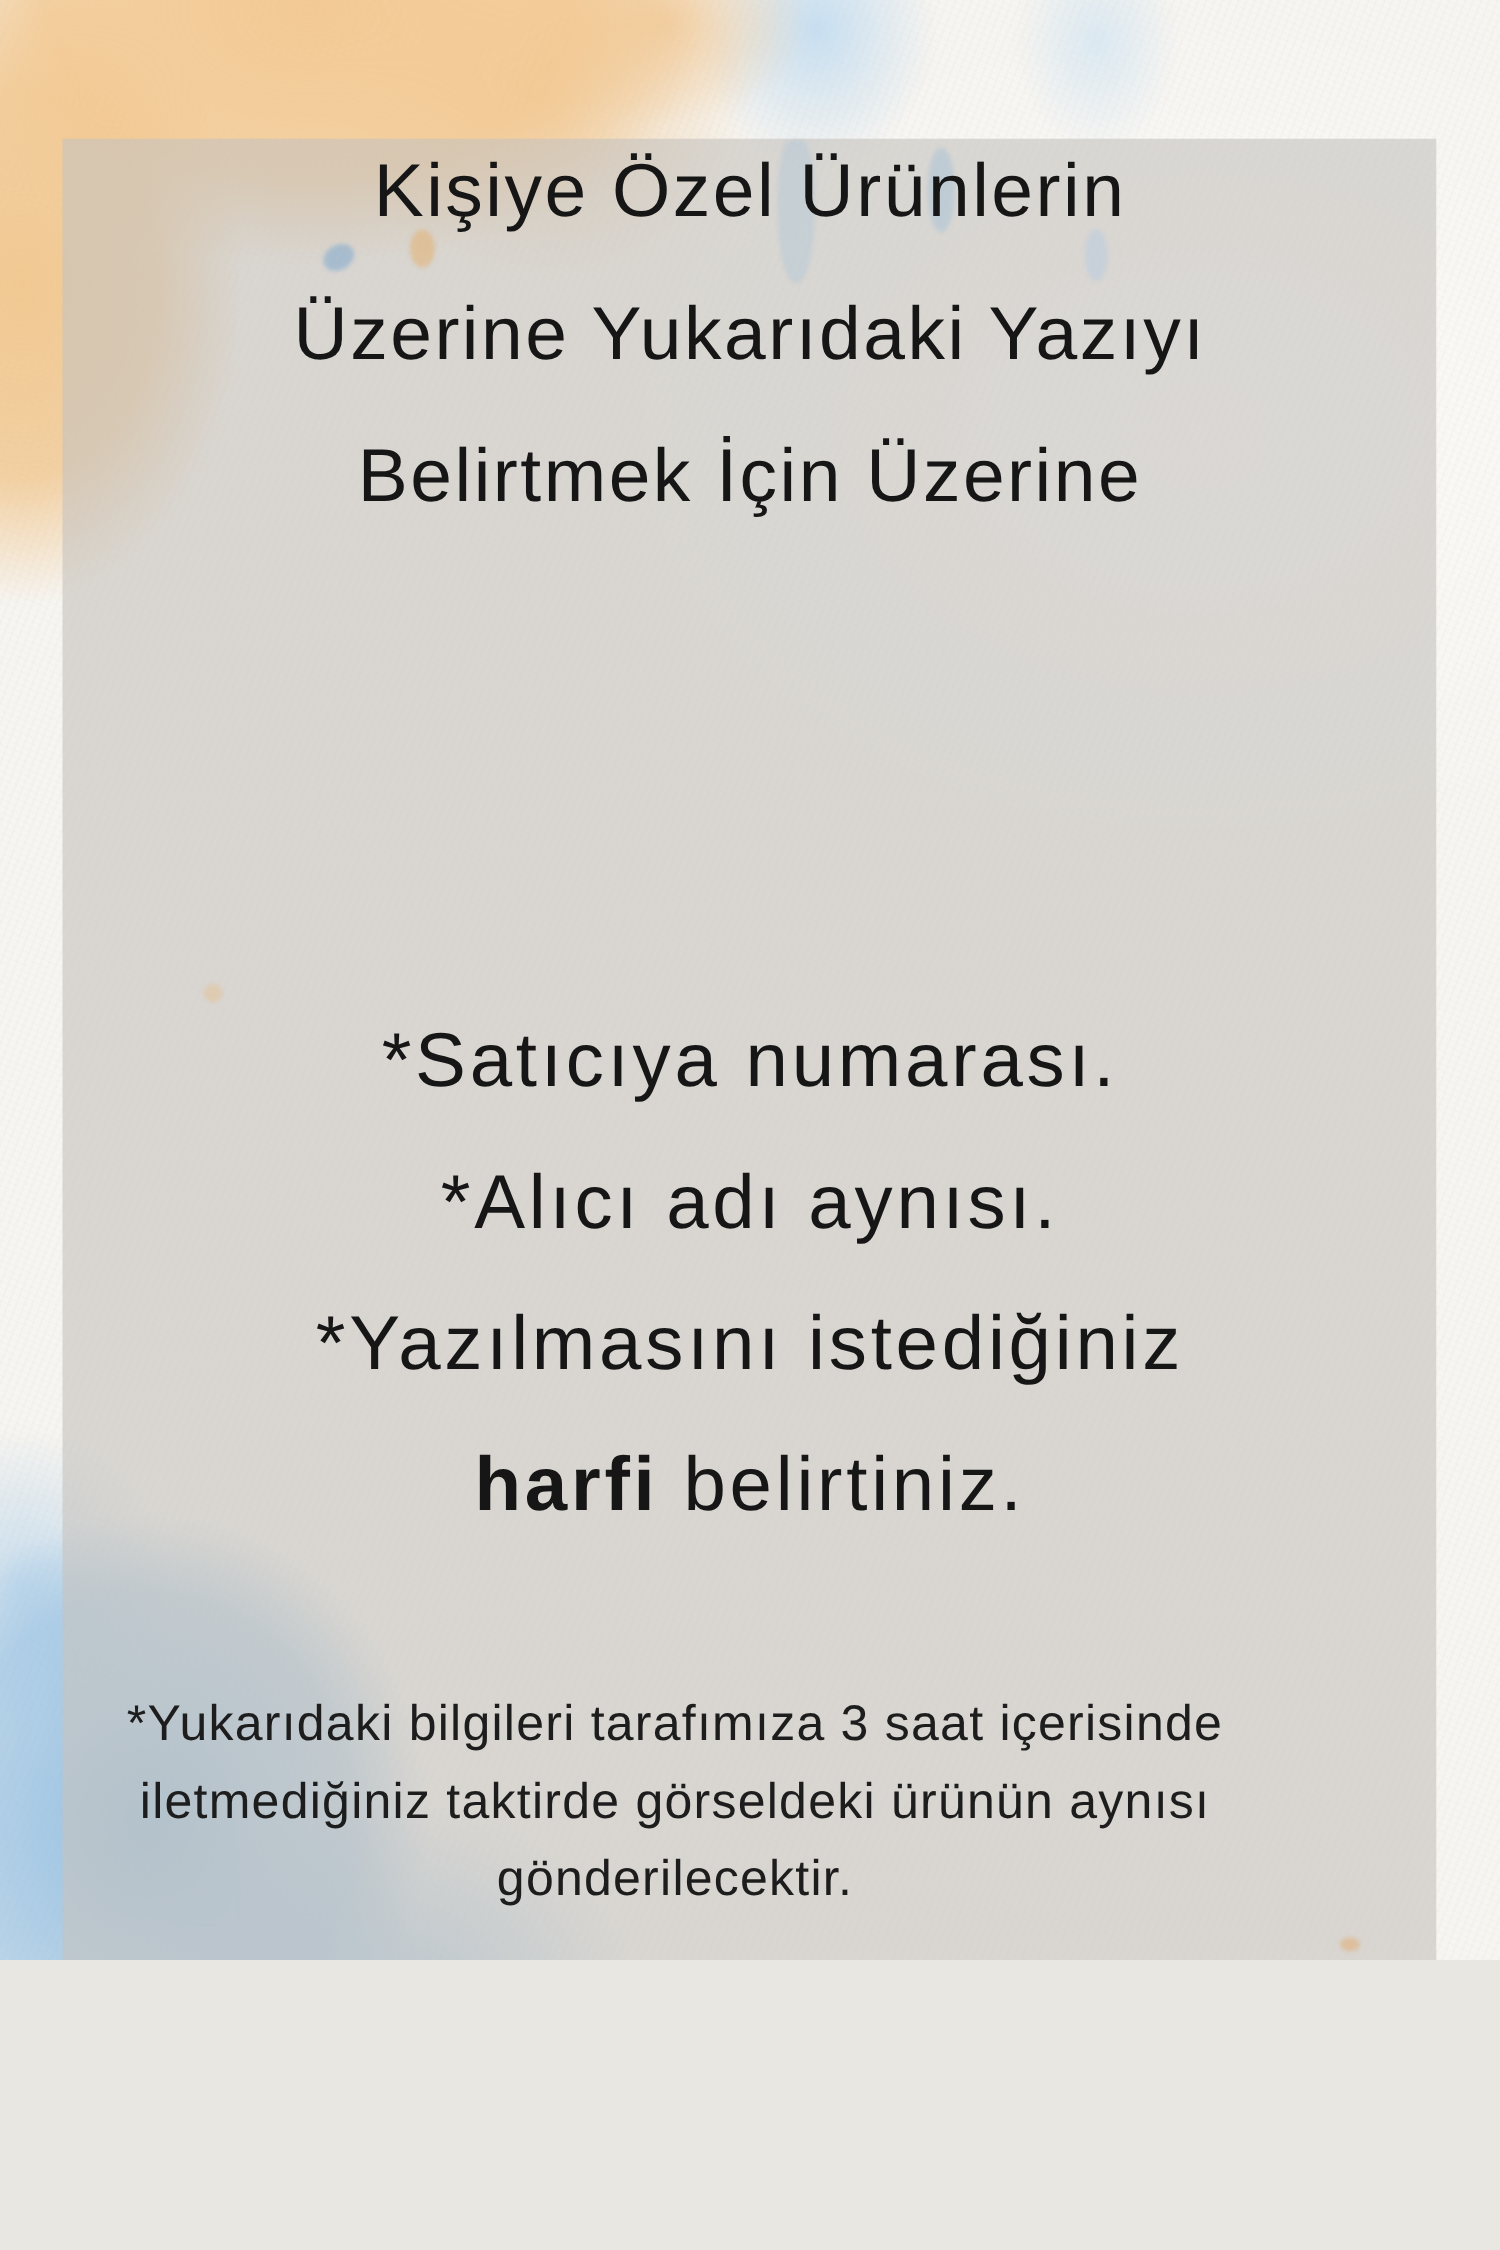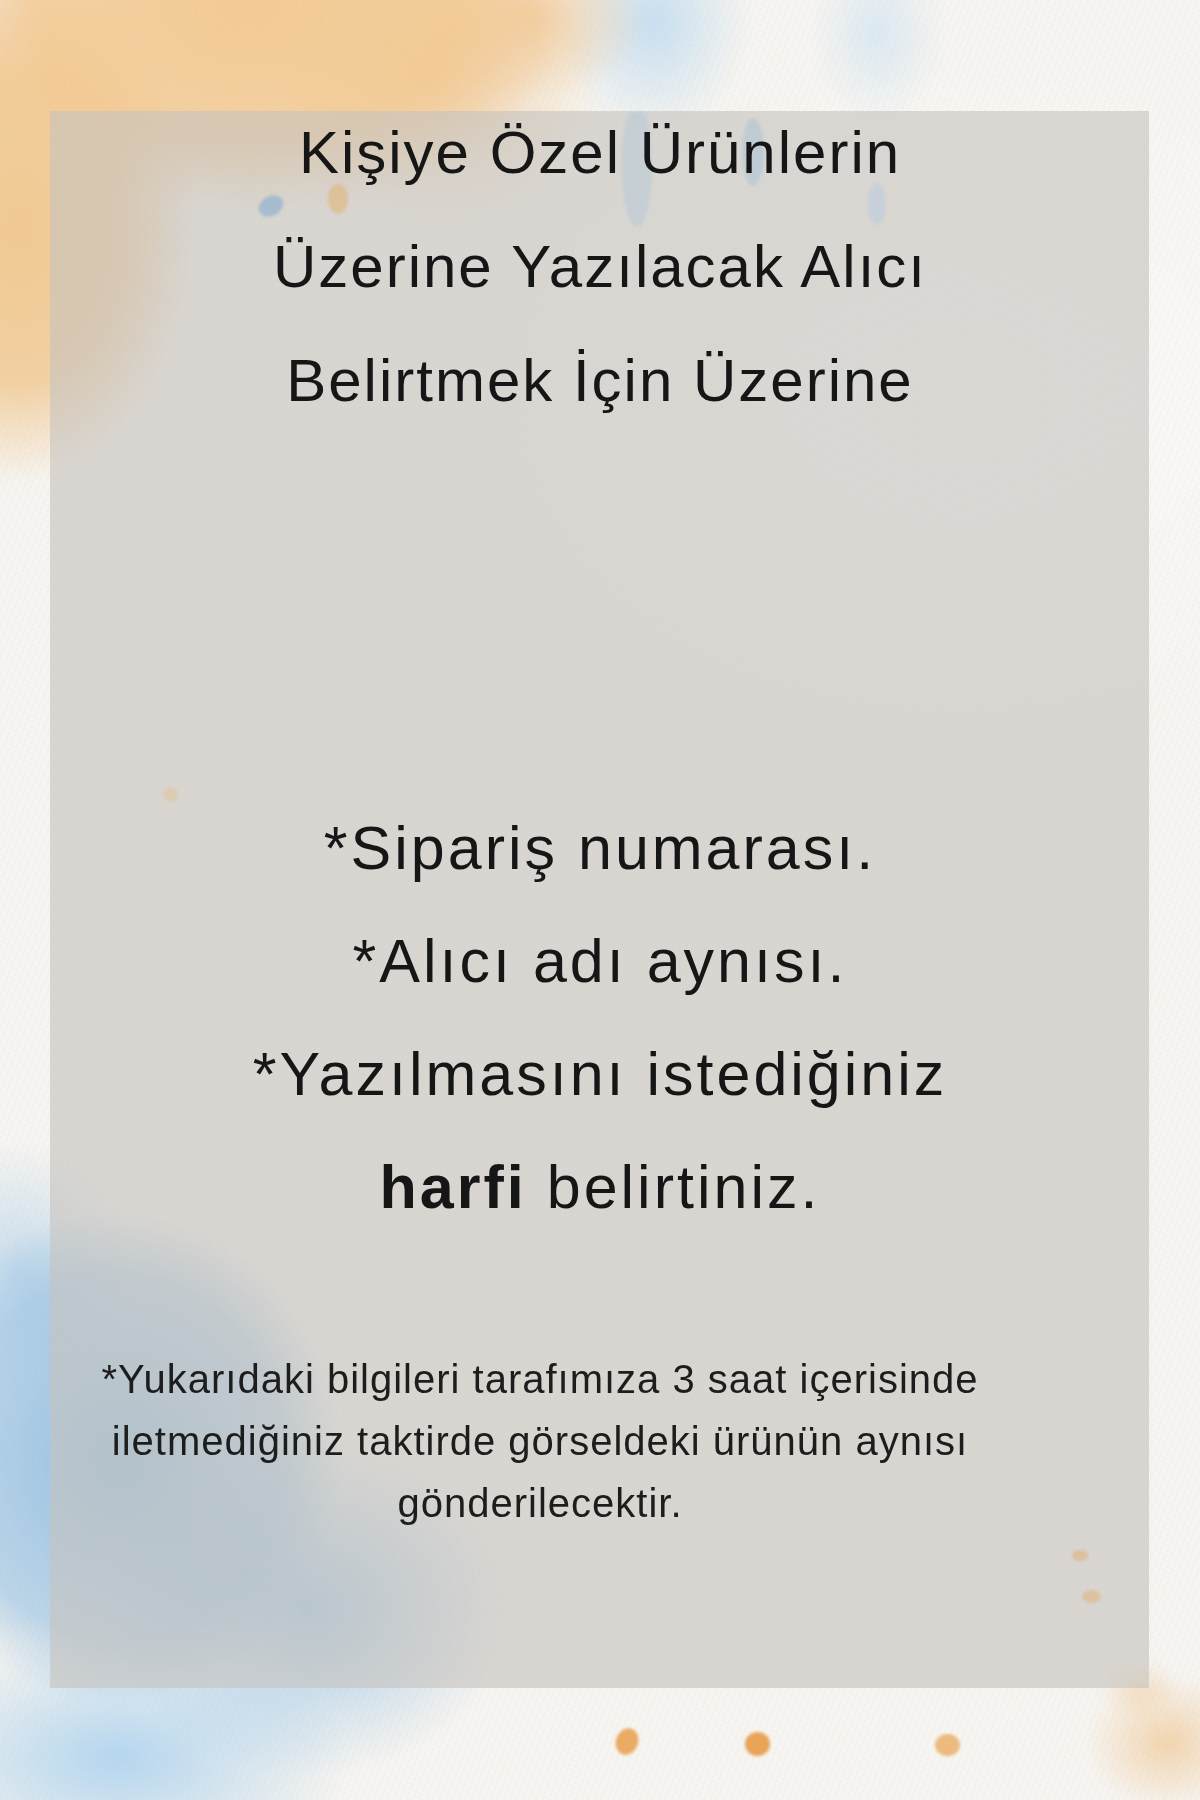--- a/index.html
+++ b/index.html
@@ -1,17 +1,17 @@
 <!DOCTYPE html>
 <html><head>
 <meta charset="utf-8">
 <style>
   html,body{margin:0;padding:0;background:#e9e7e2;}
   .canvas{
-    position:relative;width:1200px;height:1800px;margin:0 auto;
+    position:relative;width:1200px;height:1568px;margin:0 auto;
     overflow:hidden;background:#f7f5f1;
     font-family:"Liberation Sans", sans-serif;
   }
   
   .paper-texture{
     position:absolute;inset:0;z-index:0;
     background-image:
       repeating-linear-gradient(112deg, rgba(120,115,105,0.025) 0 2px, rgba(255,255,255,0) 2px 6px),
       repeating-linear-gradient(23deg, rgba(120,115,105,0.02) 0 1px, rgba(255,255,255,0) 1px 5px),
       radial-gradient(700px 500px at 80% 22%, rgba(255,255,255,0.55), rgba(255,255,255,0) 70%);
@@ -74,26 +74,26 @@
   <span class="speck sp-blue-smear"></span>
   <span class="speck sp-tan-mid"></span>
   <span class="speck sp-orange-panel1"></span>
   <span class="speck sp-orange-panel2"></span>
   <span class="speck sp-orange-dot1"></span>
   <span class="speck sp-orange-dot2"></span>
   <span class="speck sp-orange-dot3"></span>
 
   <div class="textblock heading">
     <div>Kişiye Özel Ürünlerin</div>
-    <div>Üzerine Yazılacak Alıcı</div>
+    <div>Üzerine Yukarıdaki Yazıyı</div>
     <div>Belirtmek İçin Üzerine</div>
   </div>
 
   <div class="textblock starred">
-    <div>*Sipariş numarası.</div>
+    <div>*Satıcıya numarası.</div>
     <div>*Alıcı adı aynısı.</div>
     <div>*Yazılmasını istediğiniz</div>
     <div>
       <span class="bold">harfi</span>
       <span>belirtiniz.</span>
     </div>
   </div>
 
   <div class="textblock note">
     <div>*Yukarıdaki bilgileri tarafımıza 3 saat içerisinde</div>

